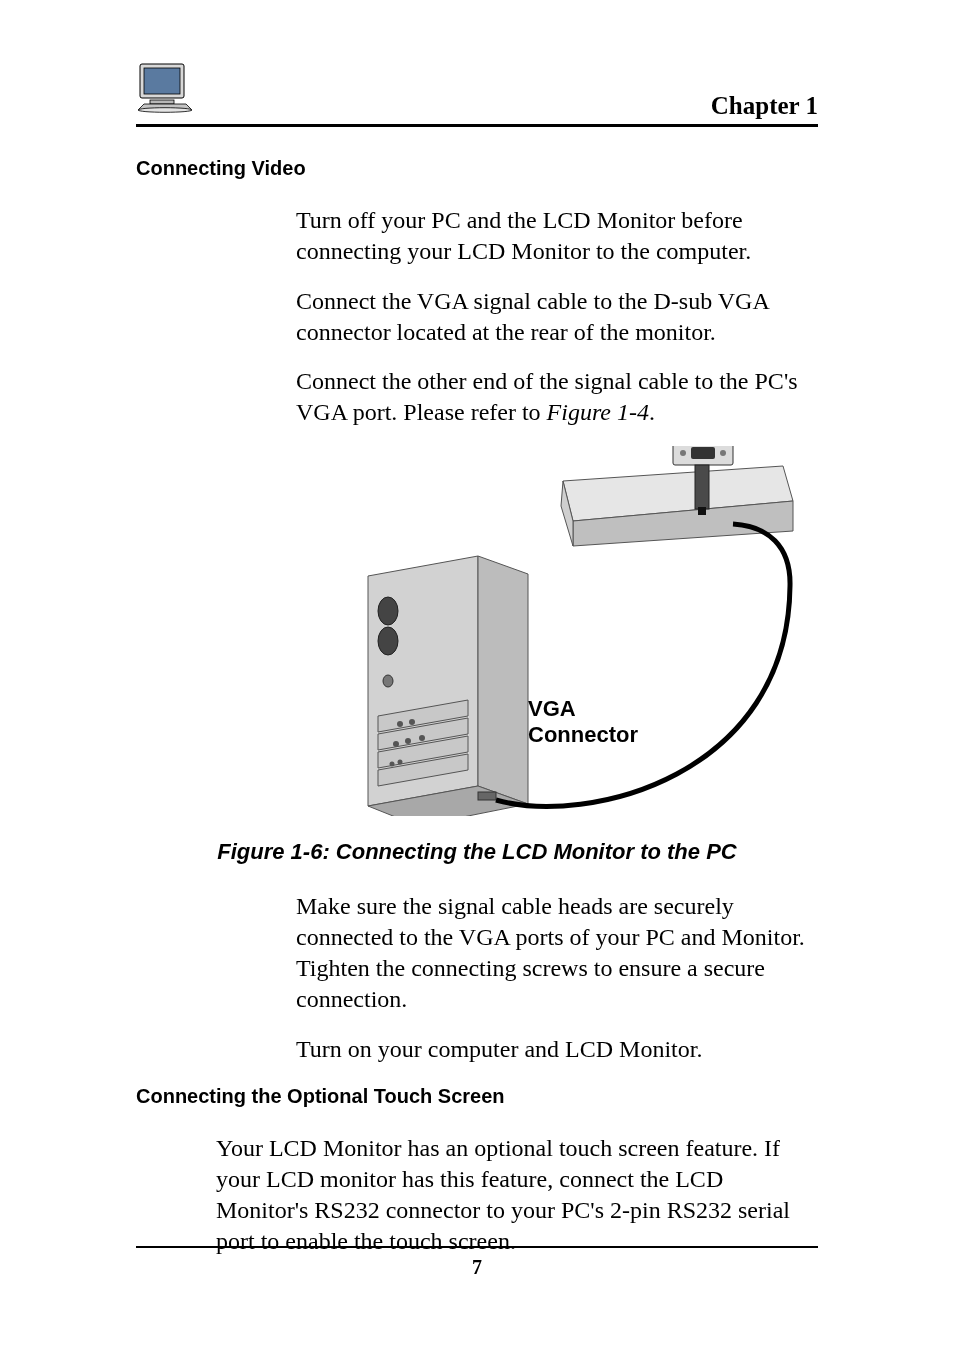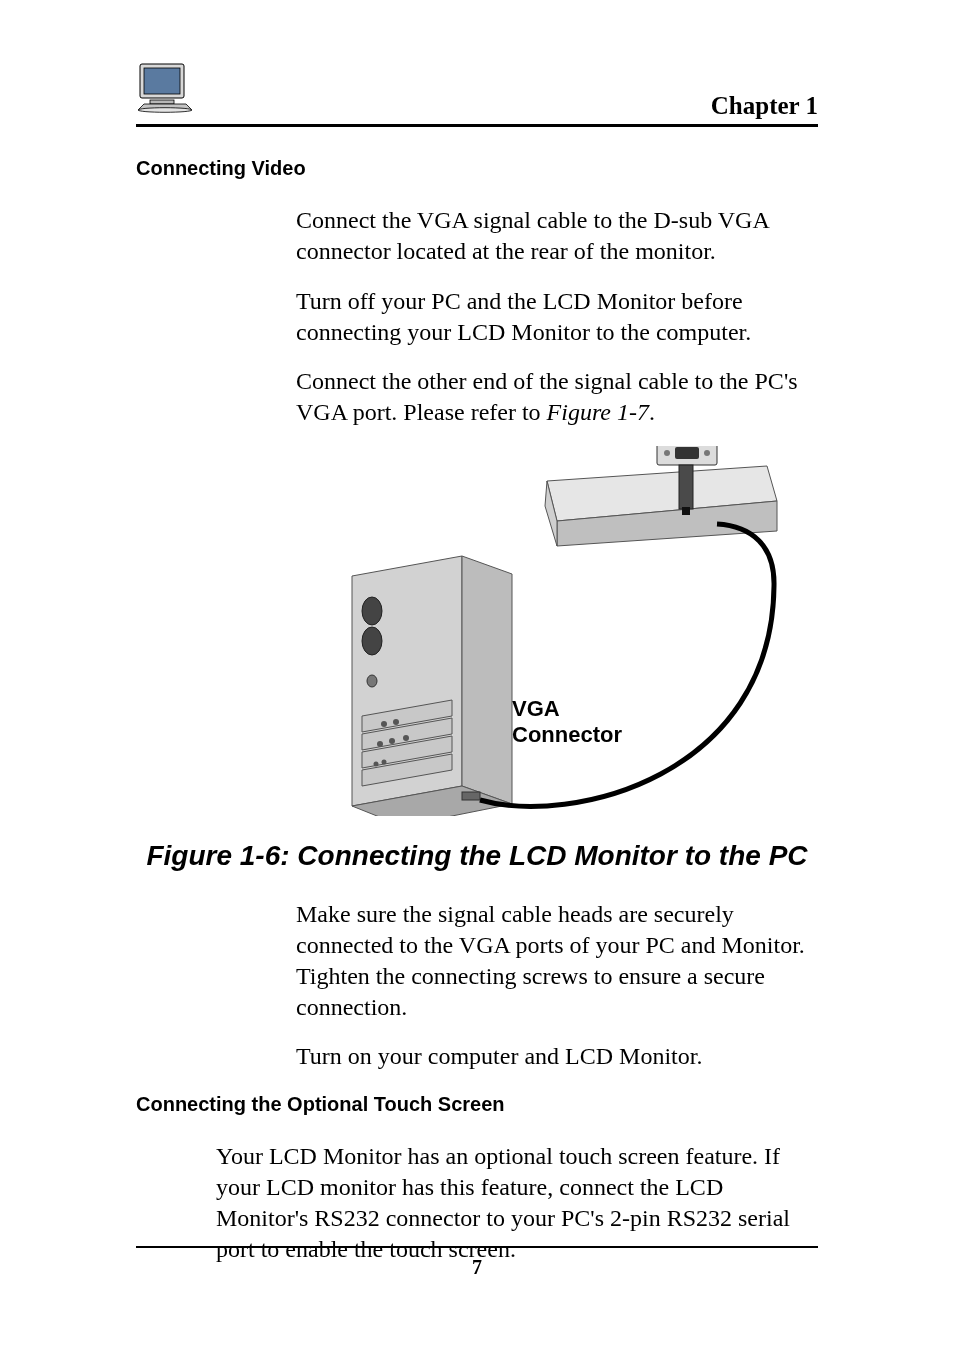--- a/index.html
+++ b/index.html
@@ -4,22 +4,22 @@
 <style>
   html,body{margin:0;padding:0;background:#fff;color:#000;}
   body{font-family:"Times New Roman",Times,serif;font-size:24px;line-height:1.3;}
   .page{box-sizing:border-box;width:838px;height:1352px;margin:0 auto;position:relative;padding:60px 78px 0 78px;}
   .header{display:flex;justify-content:space-between;align-items:flex-end;border-bottom:3px solid #000;padding-bottom:2px;margin-bottom:28px;}
   .header-right{font-weight:700;font-size:25px;}
   .monitor-icon{width:58px;height:54px;}
   h2.section{font-family:Arial,Helvetica,sans-serif;font-weight:700;font-size:20px;margin:18px 0 24px 0;}
   .indent{margin-left:160px;margin-right:10px;}
   .para{margin:0 0 18px 0;}
-  .figure-wrap{margin:18px 0 22px 160px;display:flex;justify-content:center;}
-  .figure-caption{font-family:Arial,Helvetica,sans-serif;font-weight:700;font-style:italic;font-size:28px;text-align:center;margin:14px 0 24px 0;}
+  .figure-wrap{margin:18px 0 22px 160px;display:flex;justify-content:flex-end;}
+  .figure-caption{font-family:Arial,Helvetica,sans-serif;font-weight:700;font-style:italic;font-size:22px;text-align:center;margin:14px 0 24px 0;}
   em.ref{font-style:italic;}
   .vga-label{font-family:Arial,Helvetica,sans-serif;font-weight:700;font-size:22px;}
   .footer{position:absolute;left:78px;right:78px;bottom:72px;border-top:2px solid #000;padding-top:6px;text-align:center;font-family:"Times New Roman",serif;font-weight:700;font-size:20px;}
 </style>
 </head>
 <body>
 
 <div class="page">
 
   <div class="header">
@@ -31,24 +31,24 @@
         <path d="M2 50 L56 50 L50 44 L8 44 Z" fill="#c4c4c4" stroke="#000" stroke-width="0.8"></path>
         <ellipse cx="29" cy="50" rx="27" ry="2.3" fill="#e4e4e4" stroke="#000" stroke-width="0.8"></ellipse>
       </svg>
     </div>
     <div class="header-right">Chapter 1</div>
   </div>
 
   <h2 class="section">Connecting Video</h2>
 
   <div class="indent">
+    <p class="para">Turn off your PC and the LCD Monitor before connecting your LCD Monitor to the computer.</p>
     <p class="para">Connect the VGA signal cable to the D-sub VGA connector located at the rear of the monitor.</p>
-    <p class="para">Turn off your PC and the LCD Monitor before connecting your LCD Monitor to the computer.</p>
     <p class="para">
-      <span>Connect the other end of the signal cable to the PC's VGA port.  Please refer to </span><em class="ref">Figure 1-7</em><span>.</span>
+      <span>Connect the other end of the signal cable to the PC's VGA port.  Please refer to </span><em class="ref">Figure 1-4</em><span>.</span>
     </p>
   </div>
 
   <div class="figure-wrap">
     <svg width="490" height="370" viewBox="0 0 490 370">
 
       <g transform="translate(205,0)">
         <polygon points="30,35 250,20 260,55 40,75" fill="#e6e6e6" stroke="#555" stroke-width="1"></polygon>
         <polygon points="40,75 260,55 260,85 40,100" fill="#bfbfbf" stroke="#555" stroke-width="1"></polygon>
         <polygon points="30,35 40,75 40,100 28,60" fill="#cfcfcf" stroke="#555" stroke-width="1"></polygon>

